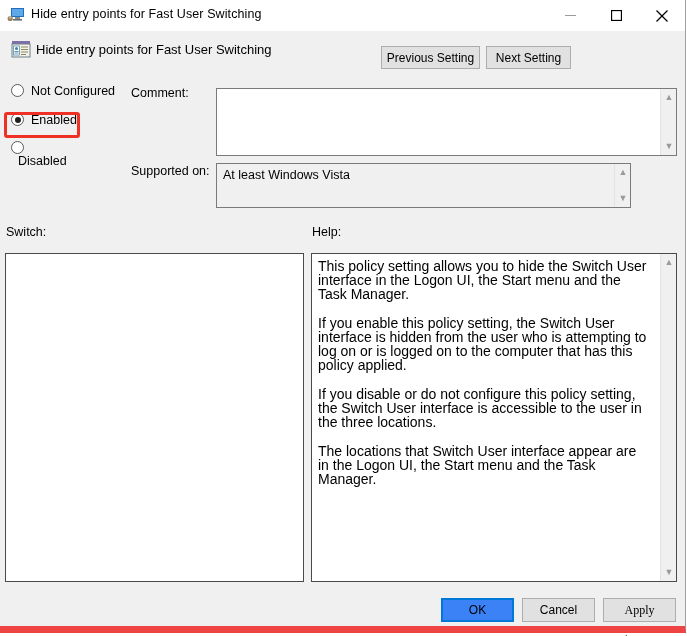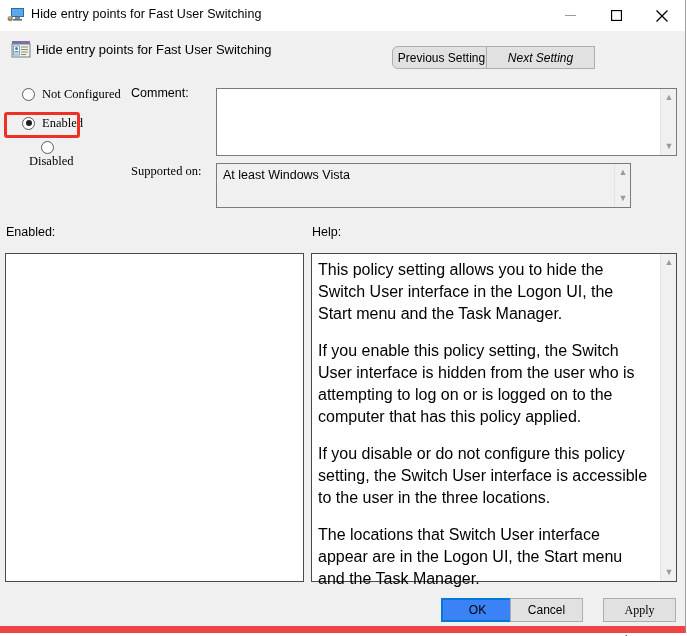--- a/index.html
+++ b/index.html
@@ -90,37 +90,36 @@
     height: 23px;
     background: #e1e1e1;
     border: 1px solid #adadad;
     font-family: "Liberation Sans", sans-serif;
     font-size: 12px;
     color: #000;
     padding: 0;
     cursor: default;
     box-sizing: border-box;
   }
-  #btn-prev { left: 392px; width: 99px; border-radius: 6px; }
-  #btn-next { left: 486px; width: 109px; font-style: italic; }
+  #btn-prev { left: 381px; width: 99px; }
+  #btn-next { left: 486px; width: 85px; }
 
   
   #radio-group {
     position: absolute;
     left: 0; top: 84px;
     width: 130px;
   }
   .radio-row {
     position: absolute;
-    left: 22px;
+    left: 11px;
     height: 20px;
     display: flex;
-    align-items: center;
+    align-items: flex-start;
     cursor: default;
-    font-family: Liberation Serif, serif;
   }
   #radio-notconfigured { top: 0px; }
   #radio-enabled       { top: 29px; }
   #radio-disabled      { top: 57px; flex-direction: column; }
   .radio-dot {
     width: 13px;
     height: 13px;
     border-radius: 50%;
     border: 1px solid #5a5a5a;
     background: #ffffff;
@@ -152,21 +151,21 @@
     pointer-events: none;
   }
 
   
   .field-label {
     position: absolute;
     font-size: 12.5px;
     white-space: nowrap;
   }
   #label-comment      { left: 131px; top: 86px; }
-  #label-supported    { left: 131px; top: 164px; font-family: Liberation Serif, serif; }
+  #label-supported    { left: 131px; top: 164px; }
 
   .textbox {
     position: absolute;
     border: 1px solid #7a7a7a;
     box-sizing: border-box;
     overflow: hidden;
   }
   #comment-box {
     left: 216px; top: 88px;
     width: 461px; height: 68px;
@@ -227,22 +226,22 @@
     left: 311px; top: 253px;
     width: 366px; height: 329px;
     background: #ffffff;
     border: 1px solid #4a4a4a;
     box-sizing: border-box;
   }
   #help-text {
     position: absolute;
     left: 6px; top: 5px;
     width: 330px;
-    font-size: 16px;
-    line-height: 22px;
+    font-size: 14px;
+    line-height: 14px;
     color: #000;
   }
   #help-text p {
     margin: 0 0 15px 0;
   }
   #help-text p:last-child { margin-bottom: 0; }
 
   
   .dlgbtn {
     position: absolute;
@@ -256,21 +255,21 @@
     color: #000;
     padding: 0;
     cursor: default;
     box-sizing: border-box;
   }
   #btn-ok {
     left: 441px;
     border: 2px solid #0078d7;
     background: #3b82f6;
   }
-  #btn-cancel { left: 510px; }
+  #btn-cancel { left: 522px; }
   #btn-apply  { left: 603px; font-family: Liberation Serif, serif; }
 
   
   #watermark {
     position: absolute;
     left: 598px; top: 616px;
     font-size: 13px;
     color: #4a4a4a;
     font-family: "Liberation Sans", sans-serif;
     white-space: nowrap;
@@ -367,21 +366,21 @@
 
   <span class="field-label" id="label-supported">Supported on:</span>
   <div class="textbox" id="supported-box">
     <span class="textbox-text">At least Windows Vista</span>
     <div class="vscroll">
       <span class="arrow up">▲</span>
       <span class="arrow down">▼</span>
     </div>
   </div>
 
-  <span class="field-label" id="label-options">Enabled:</span>
+  <span class="field-label" id="label-options">Switch:</span>
   <span class="field-label" id="label-help">Help:</span>
 
   <div id="options-panel">
     <span class="textbox-text"></span>
   </div>
 
   <div id="help-panel">
     <div id="help-text">
       <p>This policy setting allows you to hide the Switch User interface in the Logon UI, the Start menu and the Task Manager.</p>
       <p>If you enable this policy setting, the Switch User interface is hidden from the user who is attempting to log on or is logged on to the computer that has this policy applied.</p>

